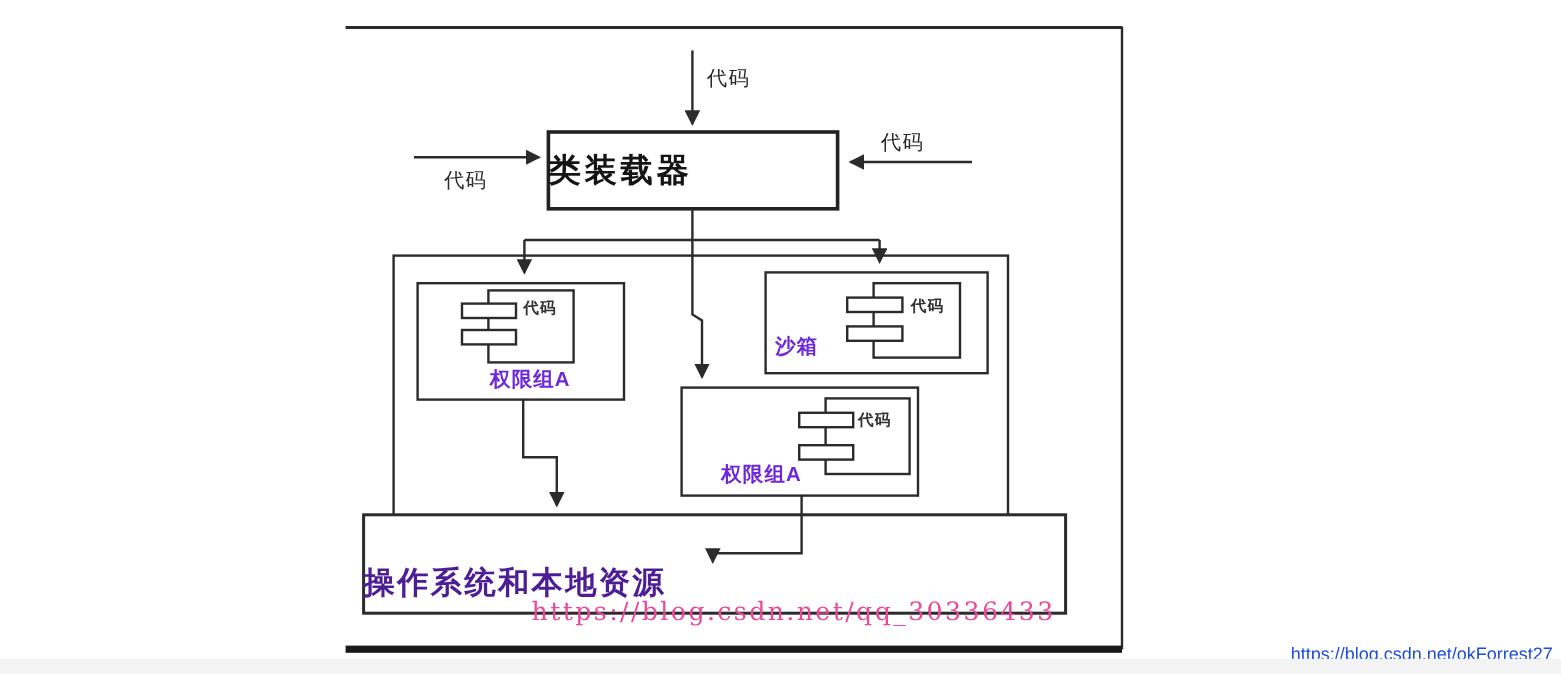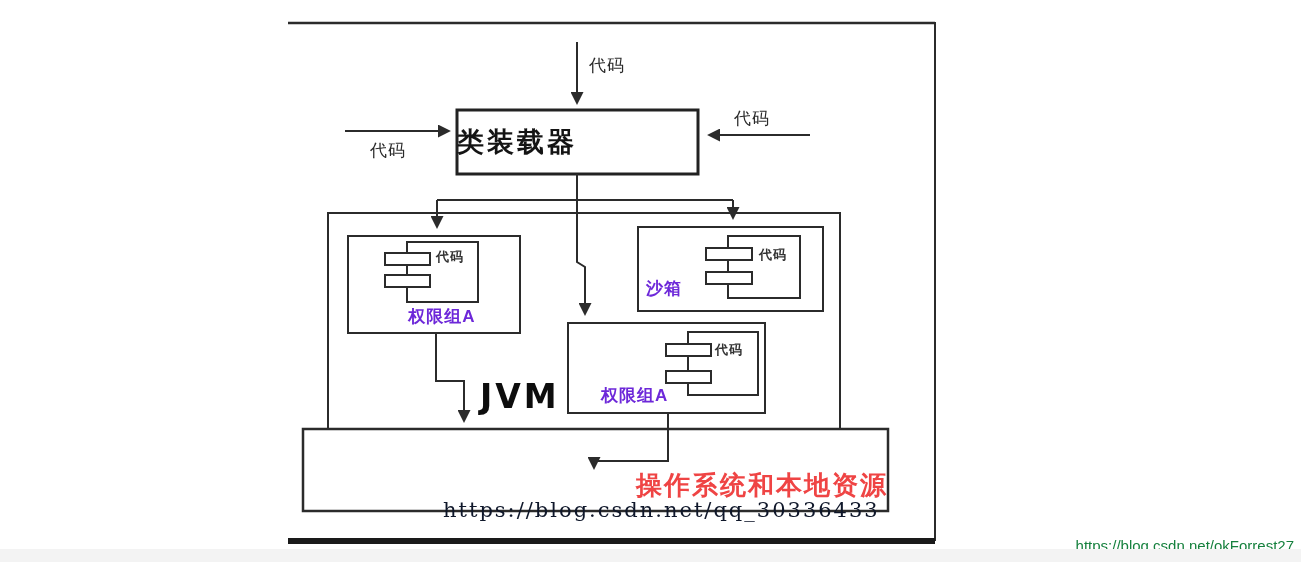--- a/index.html
+++ b/index.html
@@ -23,31 +23,31 @@
     font-size: 27px; font-weight: bold; color: #141414; letter-spacing: 3px;
   }
   .lbl-box-title { font-size: 17px; font-weight: bold; color: #6d28d9; letter-spacing: 1px; }
   .lbl-jvm {
     left: 480px; top: 377px;
     font-size: 33px; font-weight: 800; color: #0d0d0d; letter-spacing: 3px;
     font-family: "DejaVu Sans", "Liberation Sans", sans-serif;
   }
   .lbl-os {
     left: 303px; top: 468px; width: 585px;
-    text-align: right; font-size: 26px; font-weight: bold;
-    color: #ef4444; letter-spacing: 2px;
+    text-align: left; font-size: 26px; font-weight: bold;
+    color: #4c1d95; letter-spacing: 2px;
   }
   .wm-center {
     left: 443px; top: 498px;
     font-family: "DejaVu Serif", "Liberation Serif", serif;
-    font-size: 21px; color: #0f172a; letter-spacing: 2px;
+    font-size: 21px; color: #ec4899; letter-spacing: 2px;
   }
   .wm-corner {
     left: 1058px; top: 537px; width: 236px; text-align: right;
-    font-size: 15px; color: #15803d;
+    font-size: 15px; color: #1d4ed8;
   }
   .bottom-strip {
     position: absolute; left: 0; top: 549px; width: 1301px; height: 13px;
     background: #f3f3f3;
   }
 </style>
 </head>
 <body>
 
 <div class="stage">
@@ -114,21 +114,20 @@
 
   <div class="lbl lbl-code-sm" style="left:436px; top:248px;">代码</div>
   <div class="lbl lbl-box-title" style="left:348px; top:305px; width:188px; text-align:center;">权限组A</div>
 
   <div class="lbl lbl-code-sm" style="left:759px; top:246px;">代码</div>
   <div class="lbl lbl-box-title" style="left:646px; top:277px;">沙箱</div>
 
   <div class="lbl lbl-code-sm" style="left:715px; top:341px;">代码</div>
   <div class="lbl lbl-box-title" style="left:601px; top:384px;">权限组A</div>
 
-  <div class="lbl lbl-jvm">JVM</div>
 
   <div class="lbl lbl-os">操作系统和本地资源</div>
 
   <div class="lbl wm-center">https://blog.csdn.net/qq_30336433</div>
   <div class="lbl wm-corner">https://blog.csdn.net/okForrest27</div>
 
   <div class="bottom-strip"></div>
 </div>
 
 </body></html>

